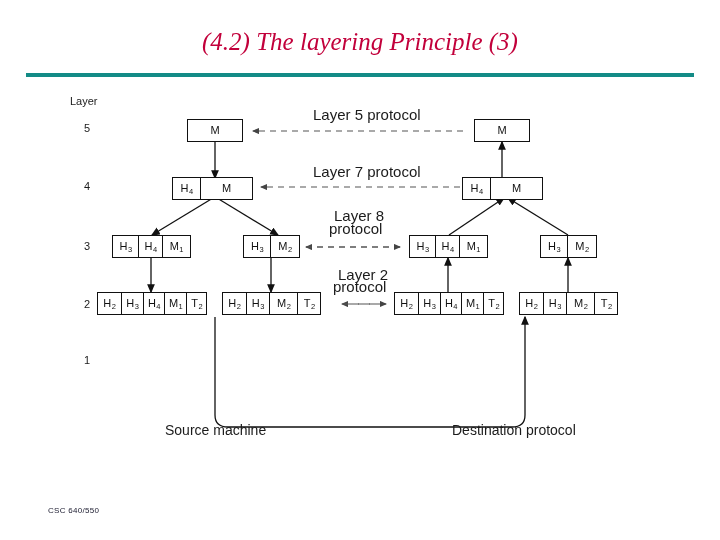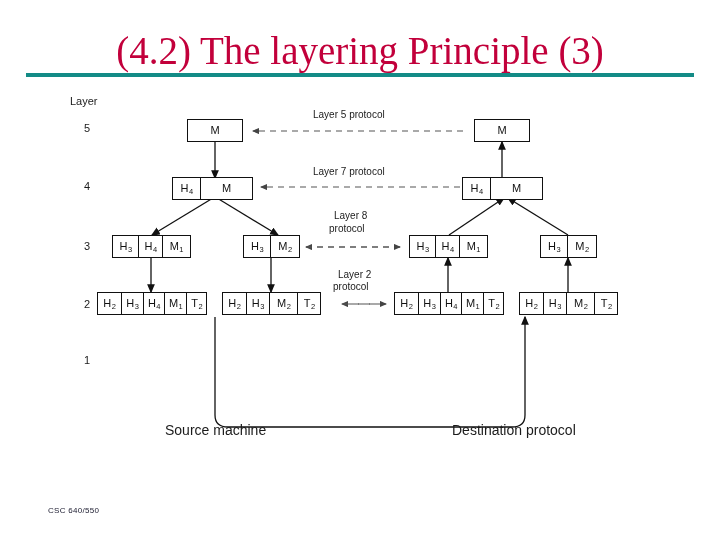--- a/index.html
+++ b/index.html
@@ -17,24 +17,25 @@
   }
 
   
   #title {
     position: absolute;
     left: 0;
     top: 28px;
     width: 720px;
     text-align: center;
     font-family: "Liberation Serif", serif;
-    font-size: 39px;
+    font-size: 25px;
     color: #C2003B;
     letter-spacing: 0px;
     white-space: nowrap;
+    font-style: italic;
   }
   #title-rule {
     position: absolute;
     left: 26px;
     top: 73px;
     width: 668px;
     height: 4px;
     background: #138B86;
   }
 
@@ -61,21 +62,21 @@
 
   
   .dlabel {
     position: absolute;
     font-family: "Liberation Sans", sans-serif;
     color: #1b1b1b;
     white-space: nowrap;
   }
   .layer-word { font-size: 11px; }
   .layer-num  { font-size: 11px; }
-  .proto      { font-size: 10px; text-align: right; line-height: 12px; }
+  .proto      { font-size: 15px; text-align: right; line-height: 12px; }
   .machine    { font-size: 14px; }
 
   
   .pdu {
     position: absolute;
     display: flex;
     box-sizing: border-box;
     border: 1.4px solid #111111;
     background: #ffffff;
     height: 23px;

